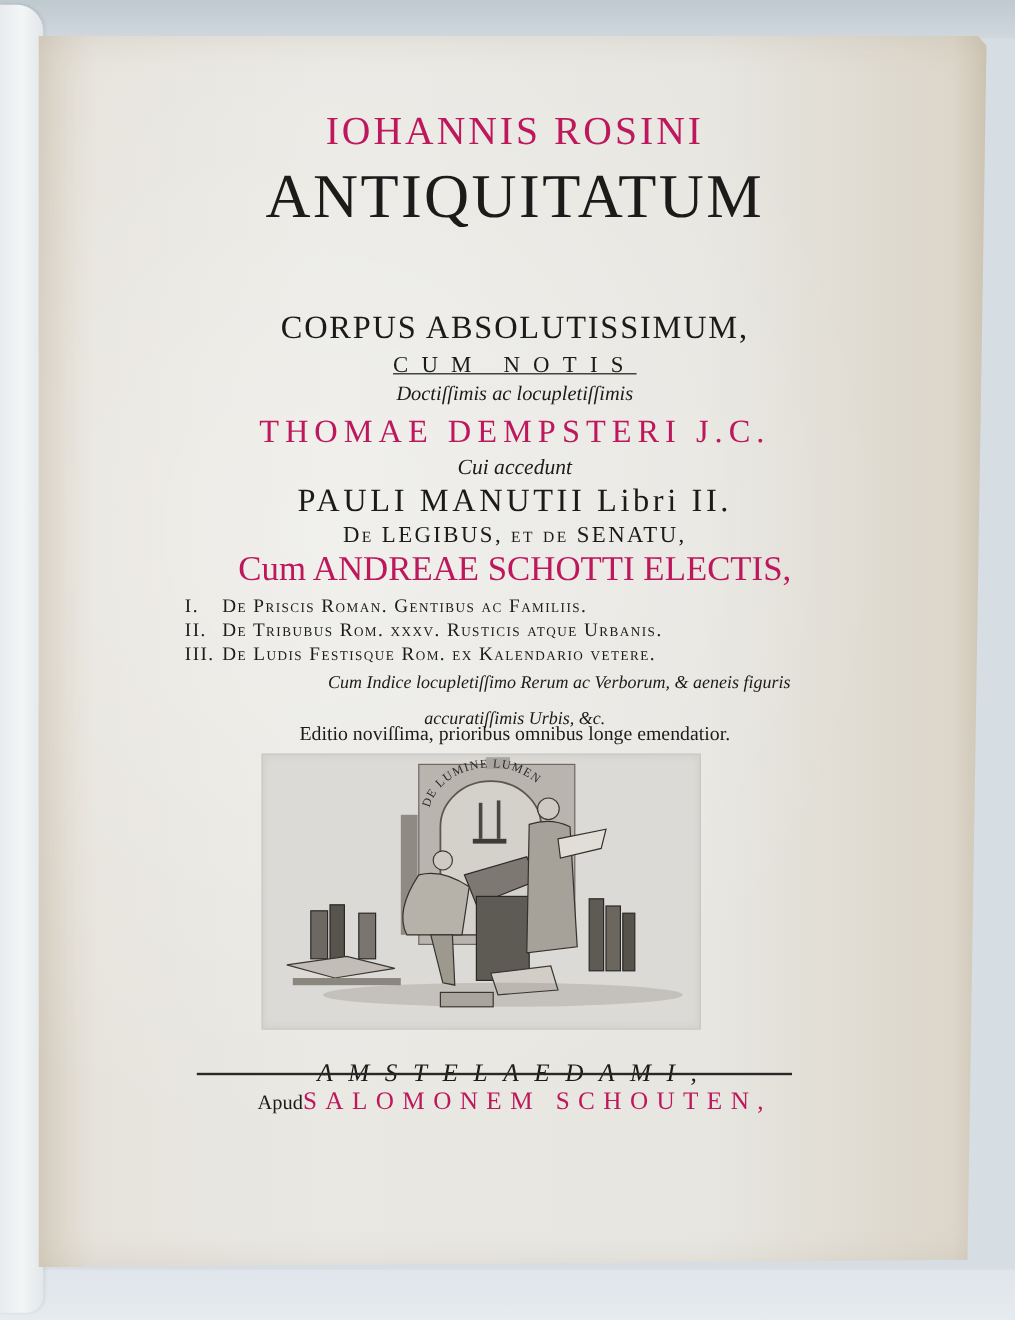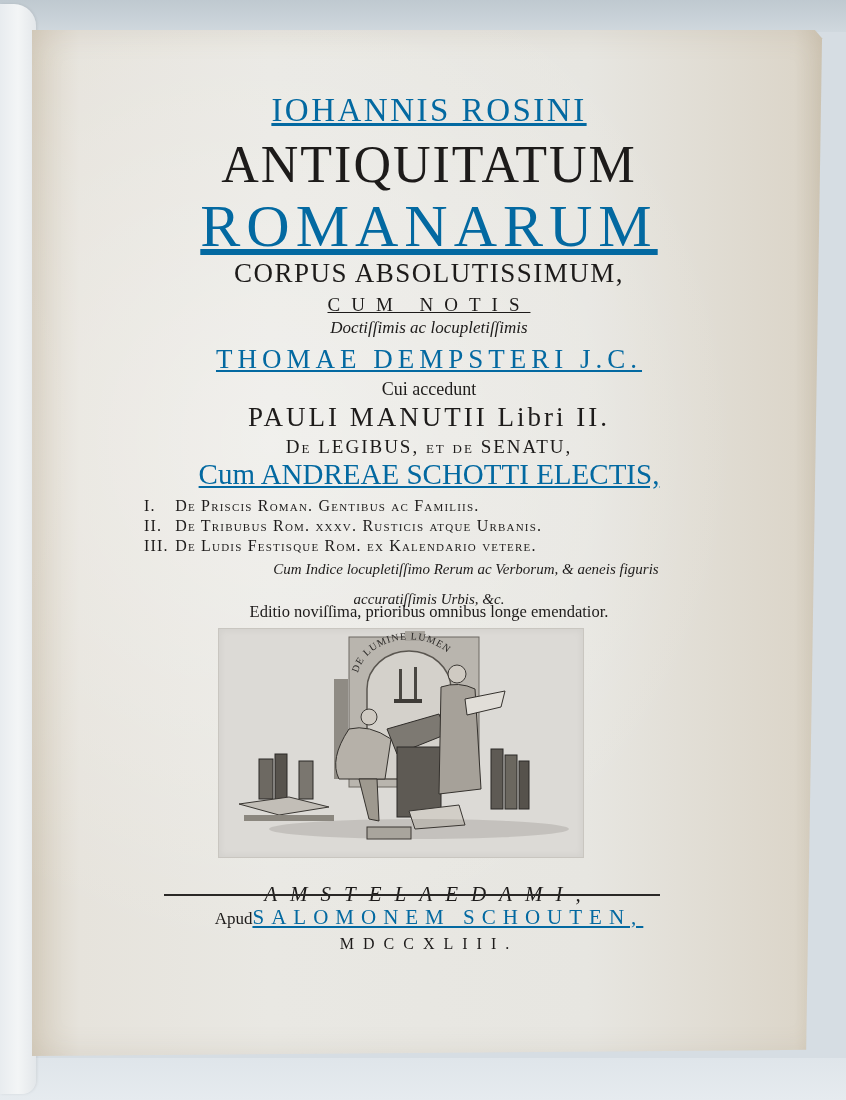--- a/index.html
+++ b/index.html
@@ -24,33 +24,33 @@
       radial-gradient(ellipse at 30% 40%, rgba(255,255,255,0.35), rgba(255,255,255,0) 60%),
       linear-gradient(90deg, #d9d2c4 0%, #e6e3dc 6%, #e9e8e3 30%, #e7e6e1 70%, #dcd6ca 96%, #cfc6b5 100%);
     clip-path: polygon(0 0, 98.6% 0, 99.5% 0.8%, 97.5% 99.4%, 0 100%);
     box-shadow: inset 0 0 30px rgba(150,130,100,0.18);
   }
   .tp {
     position: absolute; left: 32px; top: 30px; width: 794px; height: 1026px;
     text-align: center; color: #1d1b1a;
   }
   .line { position: absolute; left: 0; width: 794px; white-space: nowrap; }
-  .red { color: #0369a1; text-decoration: underline; }
+  .red { color: #be185d; }
   .l-author { top: 62px; font-size: 33px; letter-spacing: 2.5px; }
   .l-title1 { top: 105px; font-size: 52px; letter-spacing: 2px; }
   .l-title2 { top: 162px; font-size: 60px; letter-spacing: 6px; }
   .l-corpus { top: 228px; font-size: 27px; letter-spacing: 1.5px; }
   .l-cumnotis { top: 264px; font-size: 19px; letter-spacing: 11px; text-decoration: underline; }
   .l-doct { top: 288px; font-size: 17px; font-style: italic; }
   .l-dempster { top: 314px; font-size: 27px; letter-spacing: 5px; }
-  .l-cui { top: 349px; font-size: 18px; }
+  .l-cui { top: 349px; font-size: 18px; font-style: italic; }
   .l-pauli { top: 372px; font-size: 27px; letter-spacing: 3px; }
   .l-legibus { top: 406px; font-size: 19px; letter-spacing: 2px; font-variant: small-caps; }
   .l-schott { top: 428px; font-size: 29px; }
-  .list { position: absolute; left: 112px; top: 466px; text-align: left; font-size: 16px;
+  .list { position: absolute; left: 122px; top: 466px; text-align: left; font-size: 16px;
     font-variant: small-caps; letter-spacing: 1.2px; line-height: 20px; }
   .list .num { display: inline-block; width: 26px; }
   .l-index1 { top: 531px; font-size: 15px; font-style: italic; padding-left: 37px; }
   .l-index2 { top: 549px; font-size: 15px; font-style: italic; margin-top: 12px; }
   .l-editio { top: 548px; font-size: 16.5px; margin-top: 24px; }
   .vignette {
     position: absolute; left: 186px; top: 598px; width: 364px; height: 228px;
     background: #dcdad6; border: 1px solid #c9c6c0;
     box-shadow: inset 0 0 8px rgba(0,0,0,0.06);
   }
@@ -66,21 +66,20 @@
 <body>
 
 <div class="bg-top"></div>
 <div class="bg-bottom"></div>
 <div class="flyleaf"></div>
 <div class="page"></div>
 
 <div class="tp">
   <div class="line l-author red">IOHANNIS ROSINI</div>
   <div class="line l-title1">ANTIQUITATUM</div>
-  <div class="line l-title2 red">ROMANARUM</div>
   <div class="line l-corpus">CORPUS ABSOLUTISSIMUM,</div>
   <div class="line l-cumnotis">CUM NOTIS</div>
   <div class="line l-doct">Doctiſſimis ac locupletiſſimis</div>
   <div class="line l-dempster red">THOMAE DEMPSTERI J.C.</div>
   <div class="line l-cui">Cui accedunt</div>
   <div class="line l-pauli">PAULI MANUTII Libri II.</div>
   <div class="line l-legibus">De LEGIBUS, et de SENATU,</div>
   <div class="line l-schott red">Cum ANDREAE SCHOTTI ELECTIS,</div>
 
   <div class="list">
@@ -146,14 +145,13 @@
 
       <ellipse cx="200" cy="200" rx="150" ry="10" fill="rgba(60,55,50,0.15)"></ellipse>
     </svg>
   </div>
 
   <div class="line l-amst">AMSTELAEDAMI,</div>
   <div class="rule"></div>
   <div class="line l-apud">
     <span class="apud">Apud</span><span class="pub red">SALOMONEM SCHOUTEN,</span>
   </div>
-  <div class="line l-year">MDCCXLIII.</div>
 </div>
 
 </body></html>

